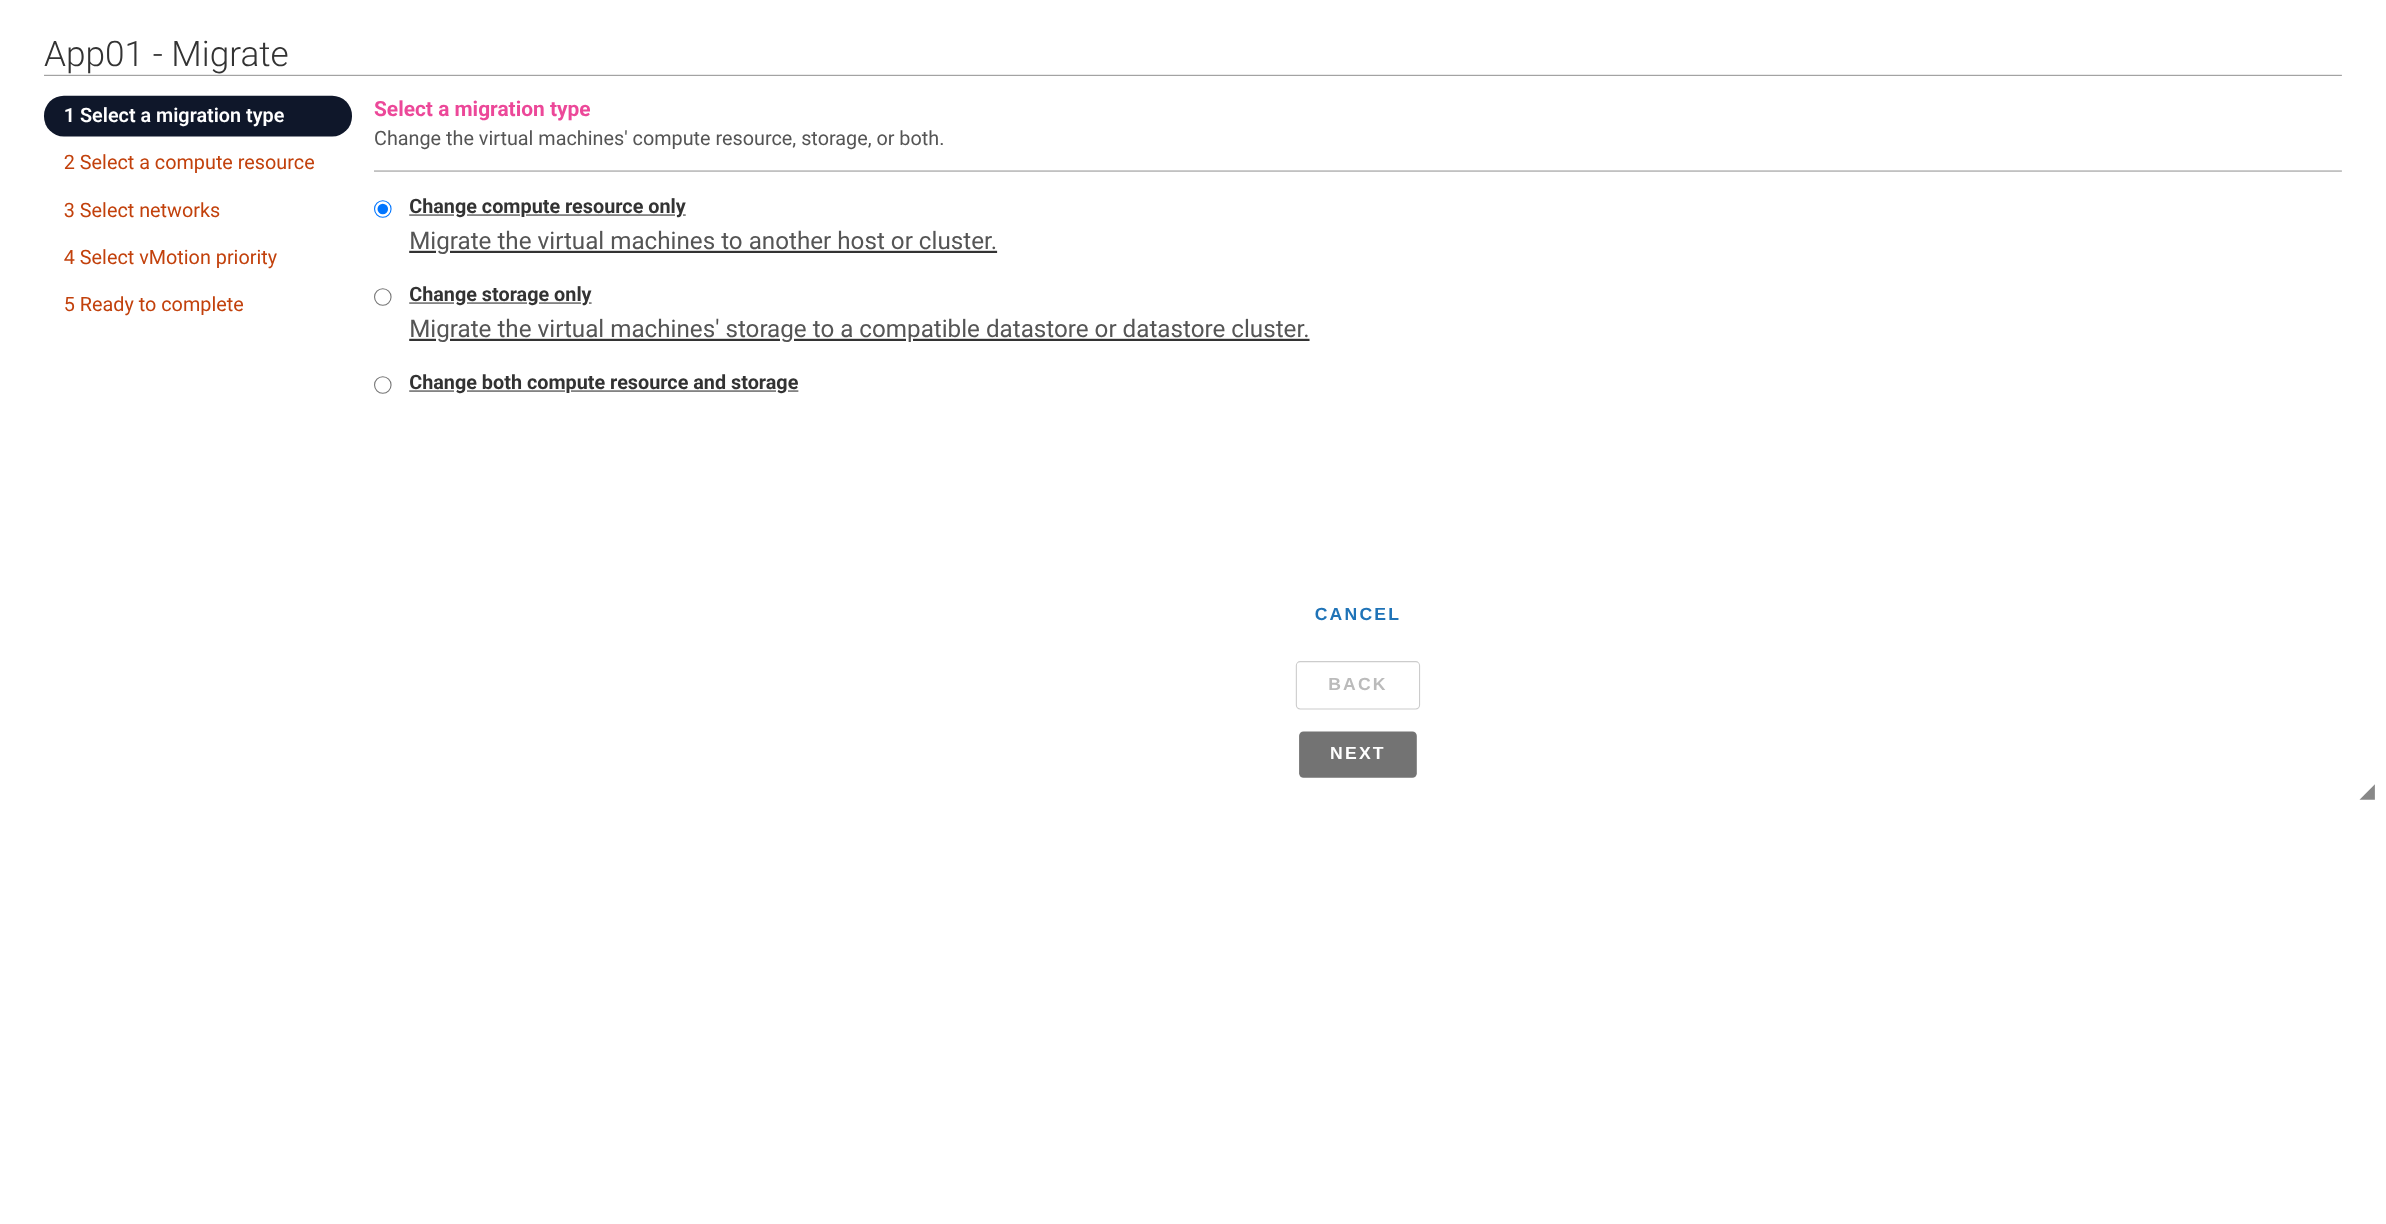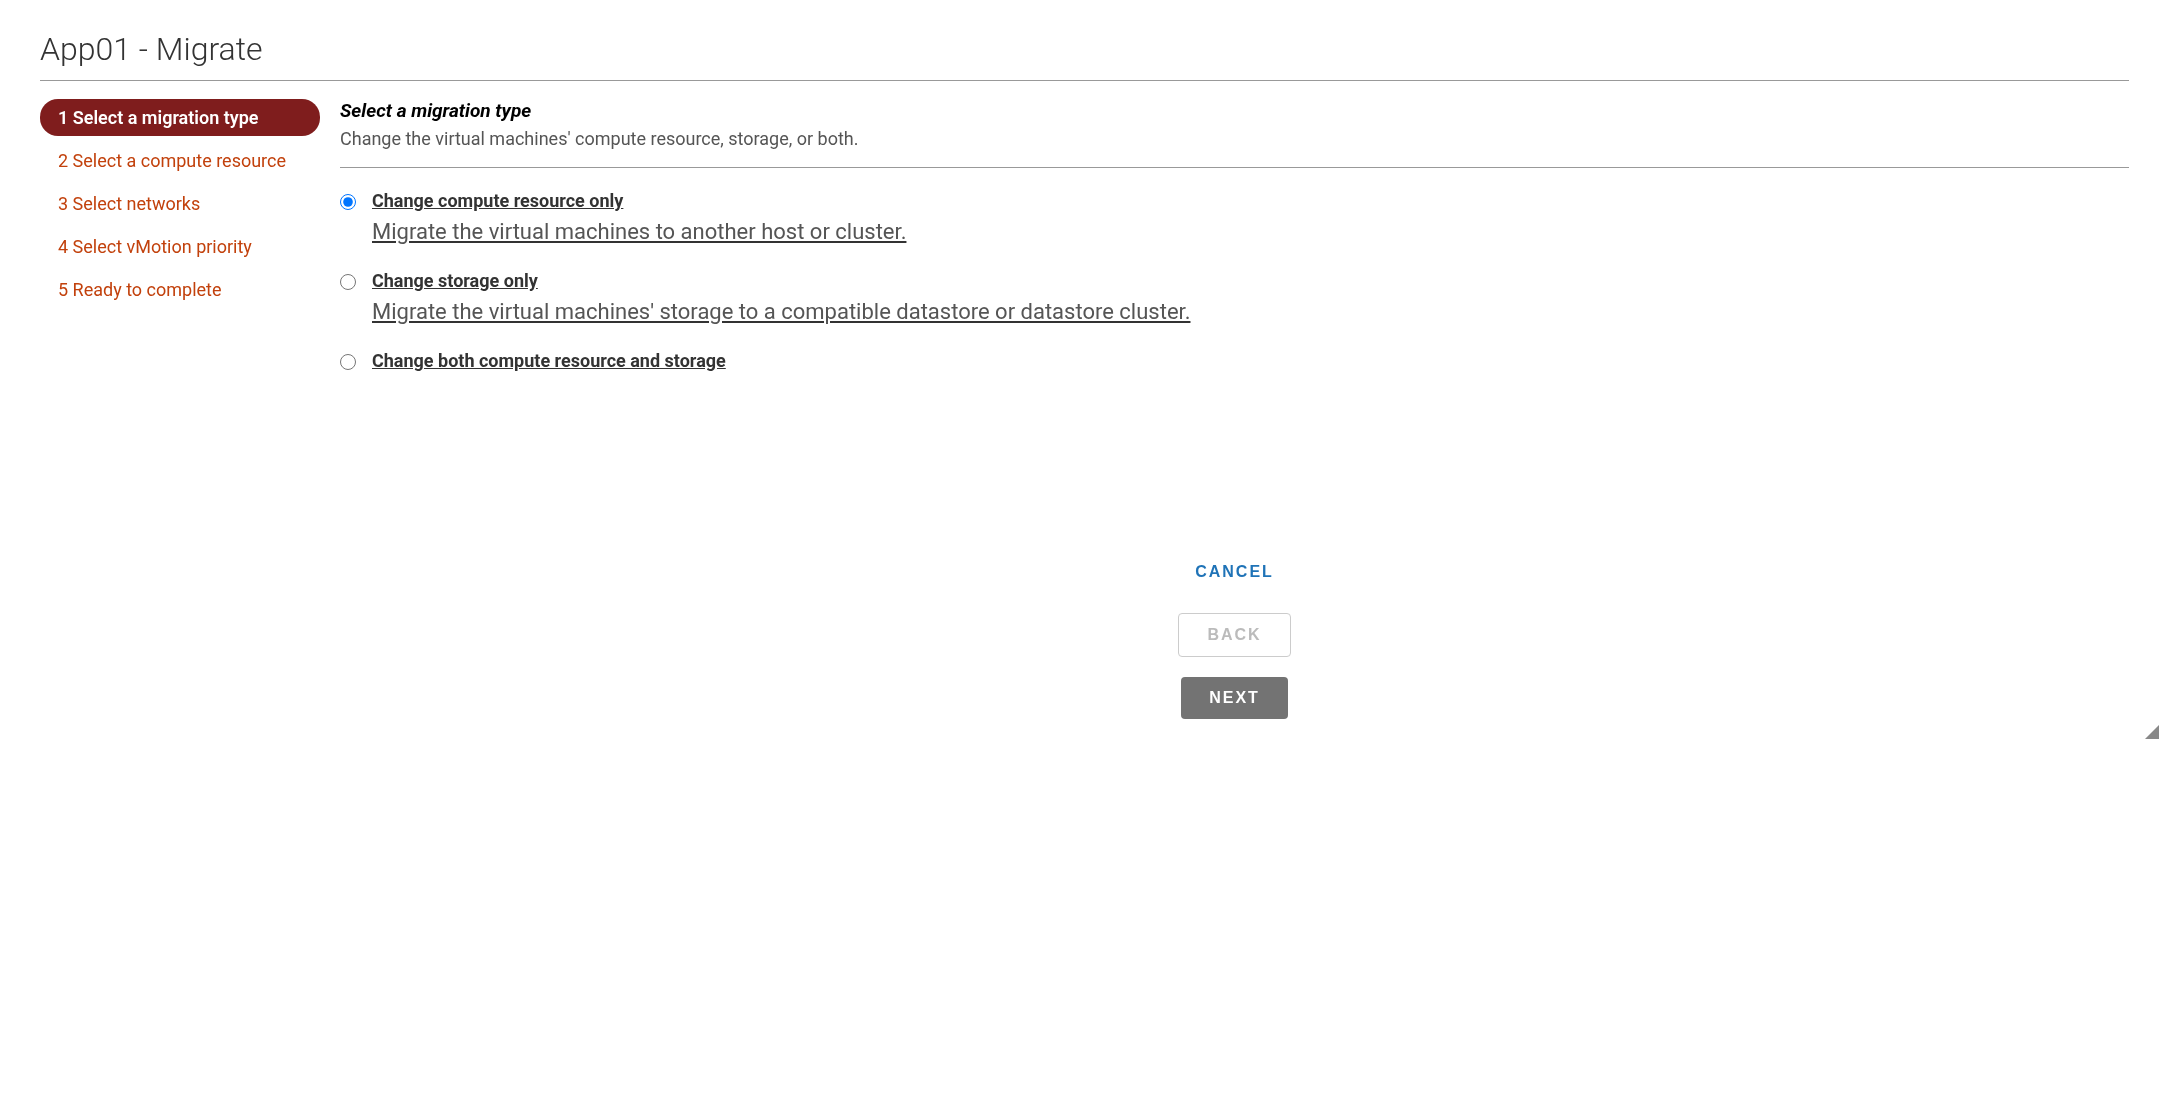--- a/index.html
+++ b/index.html
@@ -10,21 +10,20 @@
     body {
       font-family: -apple-system, BlinkMacSystemFont, "Segoe UI", Roboto, Helvetica, Arial, sans-serif;
       background: #fff;
       color: #333;
       padding: 30px 40px;
     }
     .dialog-title {
       font-size: 32px;
       font-weight: 300;
       color: #333;
-      padding-bottom: 12px;
       border-bottom: 1px solid #999;
     }
     .content-wrapper {
       display: flex;
       margin-top: 18px;
       min-height: 620px;
       position: relative;
     }
     .wizard-steps {
       width: 300px;
@@ -33,39 +32,38 @@
     }
     .wizard-step {
       padding: 8px 18px;
       font-size: 18px;
       color: #c2410c;
       border-radius: 18px;
       margin-bottom: 6px;
       cursor: default;
     }
     .wizard-step.active {
-      background: #7f1d1d;
+      background: #0f172a;
       color: #fff;
       font-weight: 600;
     }
     .main-panel {
       flex: 1;
       display: flex;
       flex-direction: column;
     }
     .panel-header {
       border-bottom: 1px solid #999;
       padding-bottom: 18px;
     }
     .panel-title {
       font-size: 19px;
       font-weight: 700;
-      color: #000000;
+      color: #ec4899;
       margin-bottom: 6px;
-      font-style: italic;
     }
     .panel-subtitle {
       font-size: 18px;
       color: #555;
     }
     .options {
       margin-top: 22px;
       text-decoration: underline;
     }
     .option-row {

